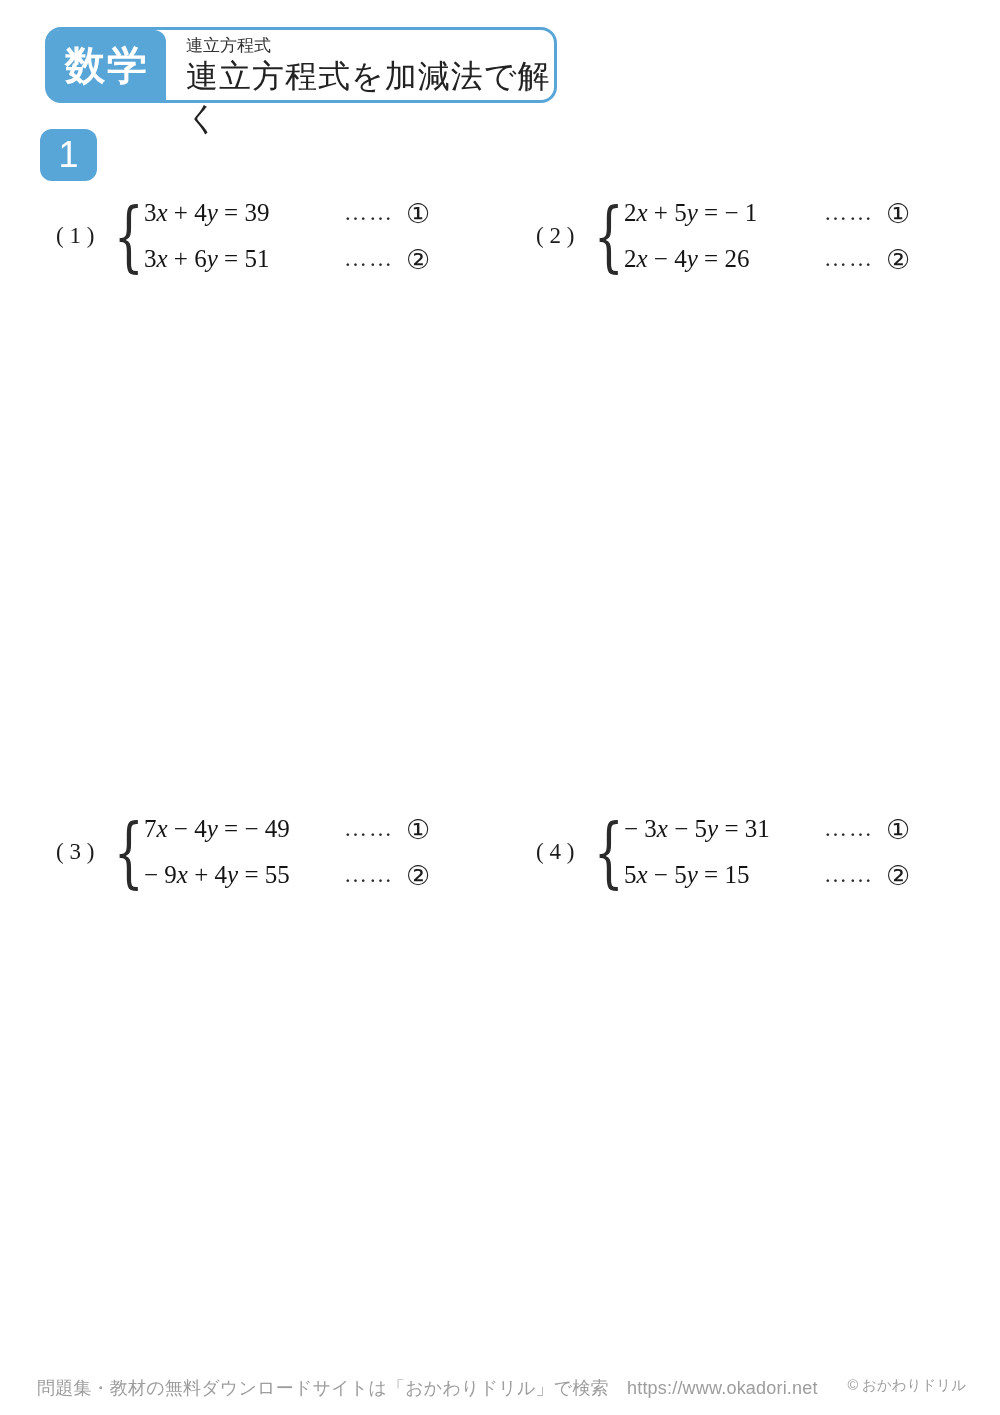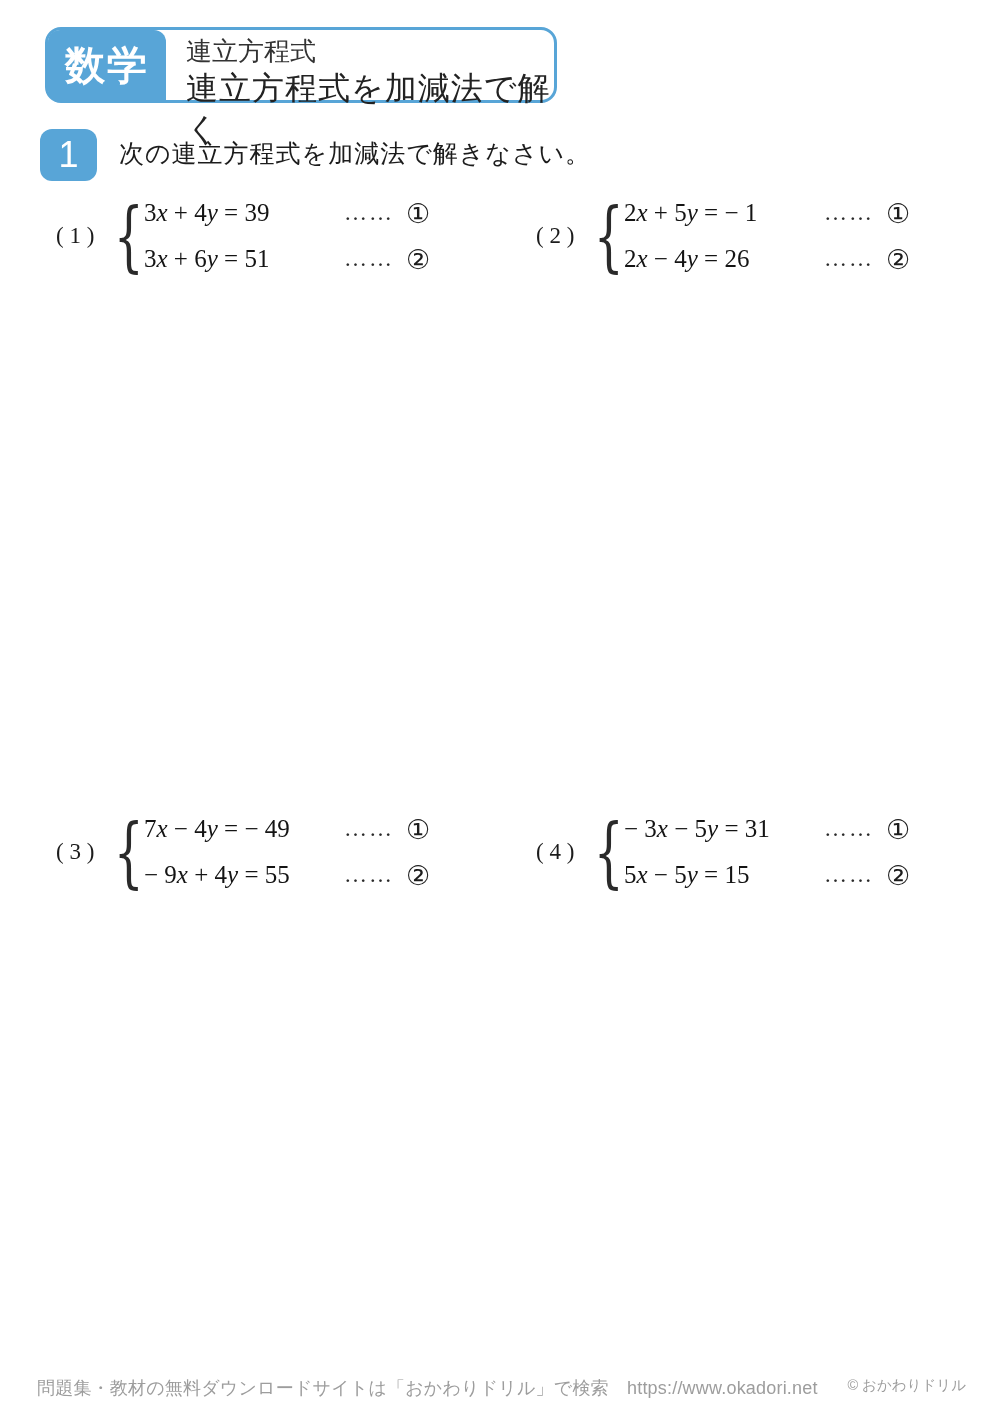--- a/index.html
+++ b/index.html
@@ -22,21 +22,21 @@
     background:#58a5d7; border-radius:12px 12px 0 12px;
     display:flex; align-items:center; justify-content:center;
   }
   
   .subject-tab::after{
     content:""; position:absolute; left:0; bottom:-1px; width:100%; height:14px;
     background:inherit; border-radius:0 0 0 12px;
   }
   .subject-label { color:#fff; font-size:40px; font-weight:bold; letter-spacing:2px; position:relative; z-index:2;}
   .header-texts { position:absolute; left:138px; top:5px; }
-  .header-category { font-size:26px; color:#333; line-height:1.25; }
+  .header-category { font-size:17px; color:#333; line-height:1.25; }
   .header-title { font-size:32px; color:#222; line-height:1.3; letter-spacing:1px; }
 
   
   .section-badge {
     position:absolute; left:40px; top:129px; width:57px; height:52px;
     background:#58a5d7; border-radius:12px; color:#fff;
     display:flex; align-items:center; justify-content:center;
     font-size:36px;
   }
   .instruction {
@@ -99,21 +99,20 @@
     </div>
     <div class="header-texts">
       <div class="header-category">連立方程式</div>
       <div class="header-title">連立方程式を加減法で解く</div>
     </div>
   </div>
 
   <div class="section-badge">
     <span>1</span>
   </div>
-  <div class="instruction">次の連立方程式を加減法で解きなさい。</div>
 
   <div class="problem p1">
     <span class="p-label">( 1 )</span>
     <span class="p-brace">{</span>
     <div class="p-eqs">
       <div class="eq-row">
         <span class="eq-expr">3<i>x</i> + 4<i>y</i> = 39</span>
         <span class="eq-dots">……</span>
         <span class="eq-tag">①</span>
       </div>

